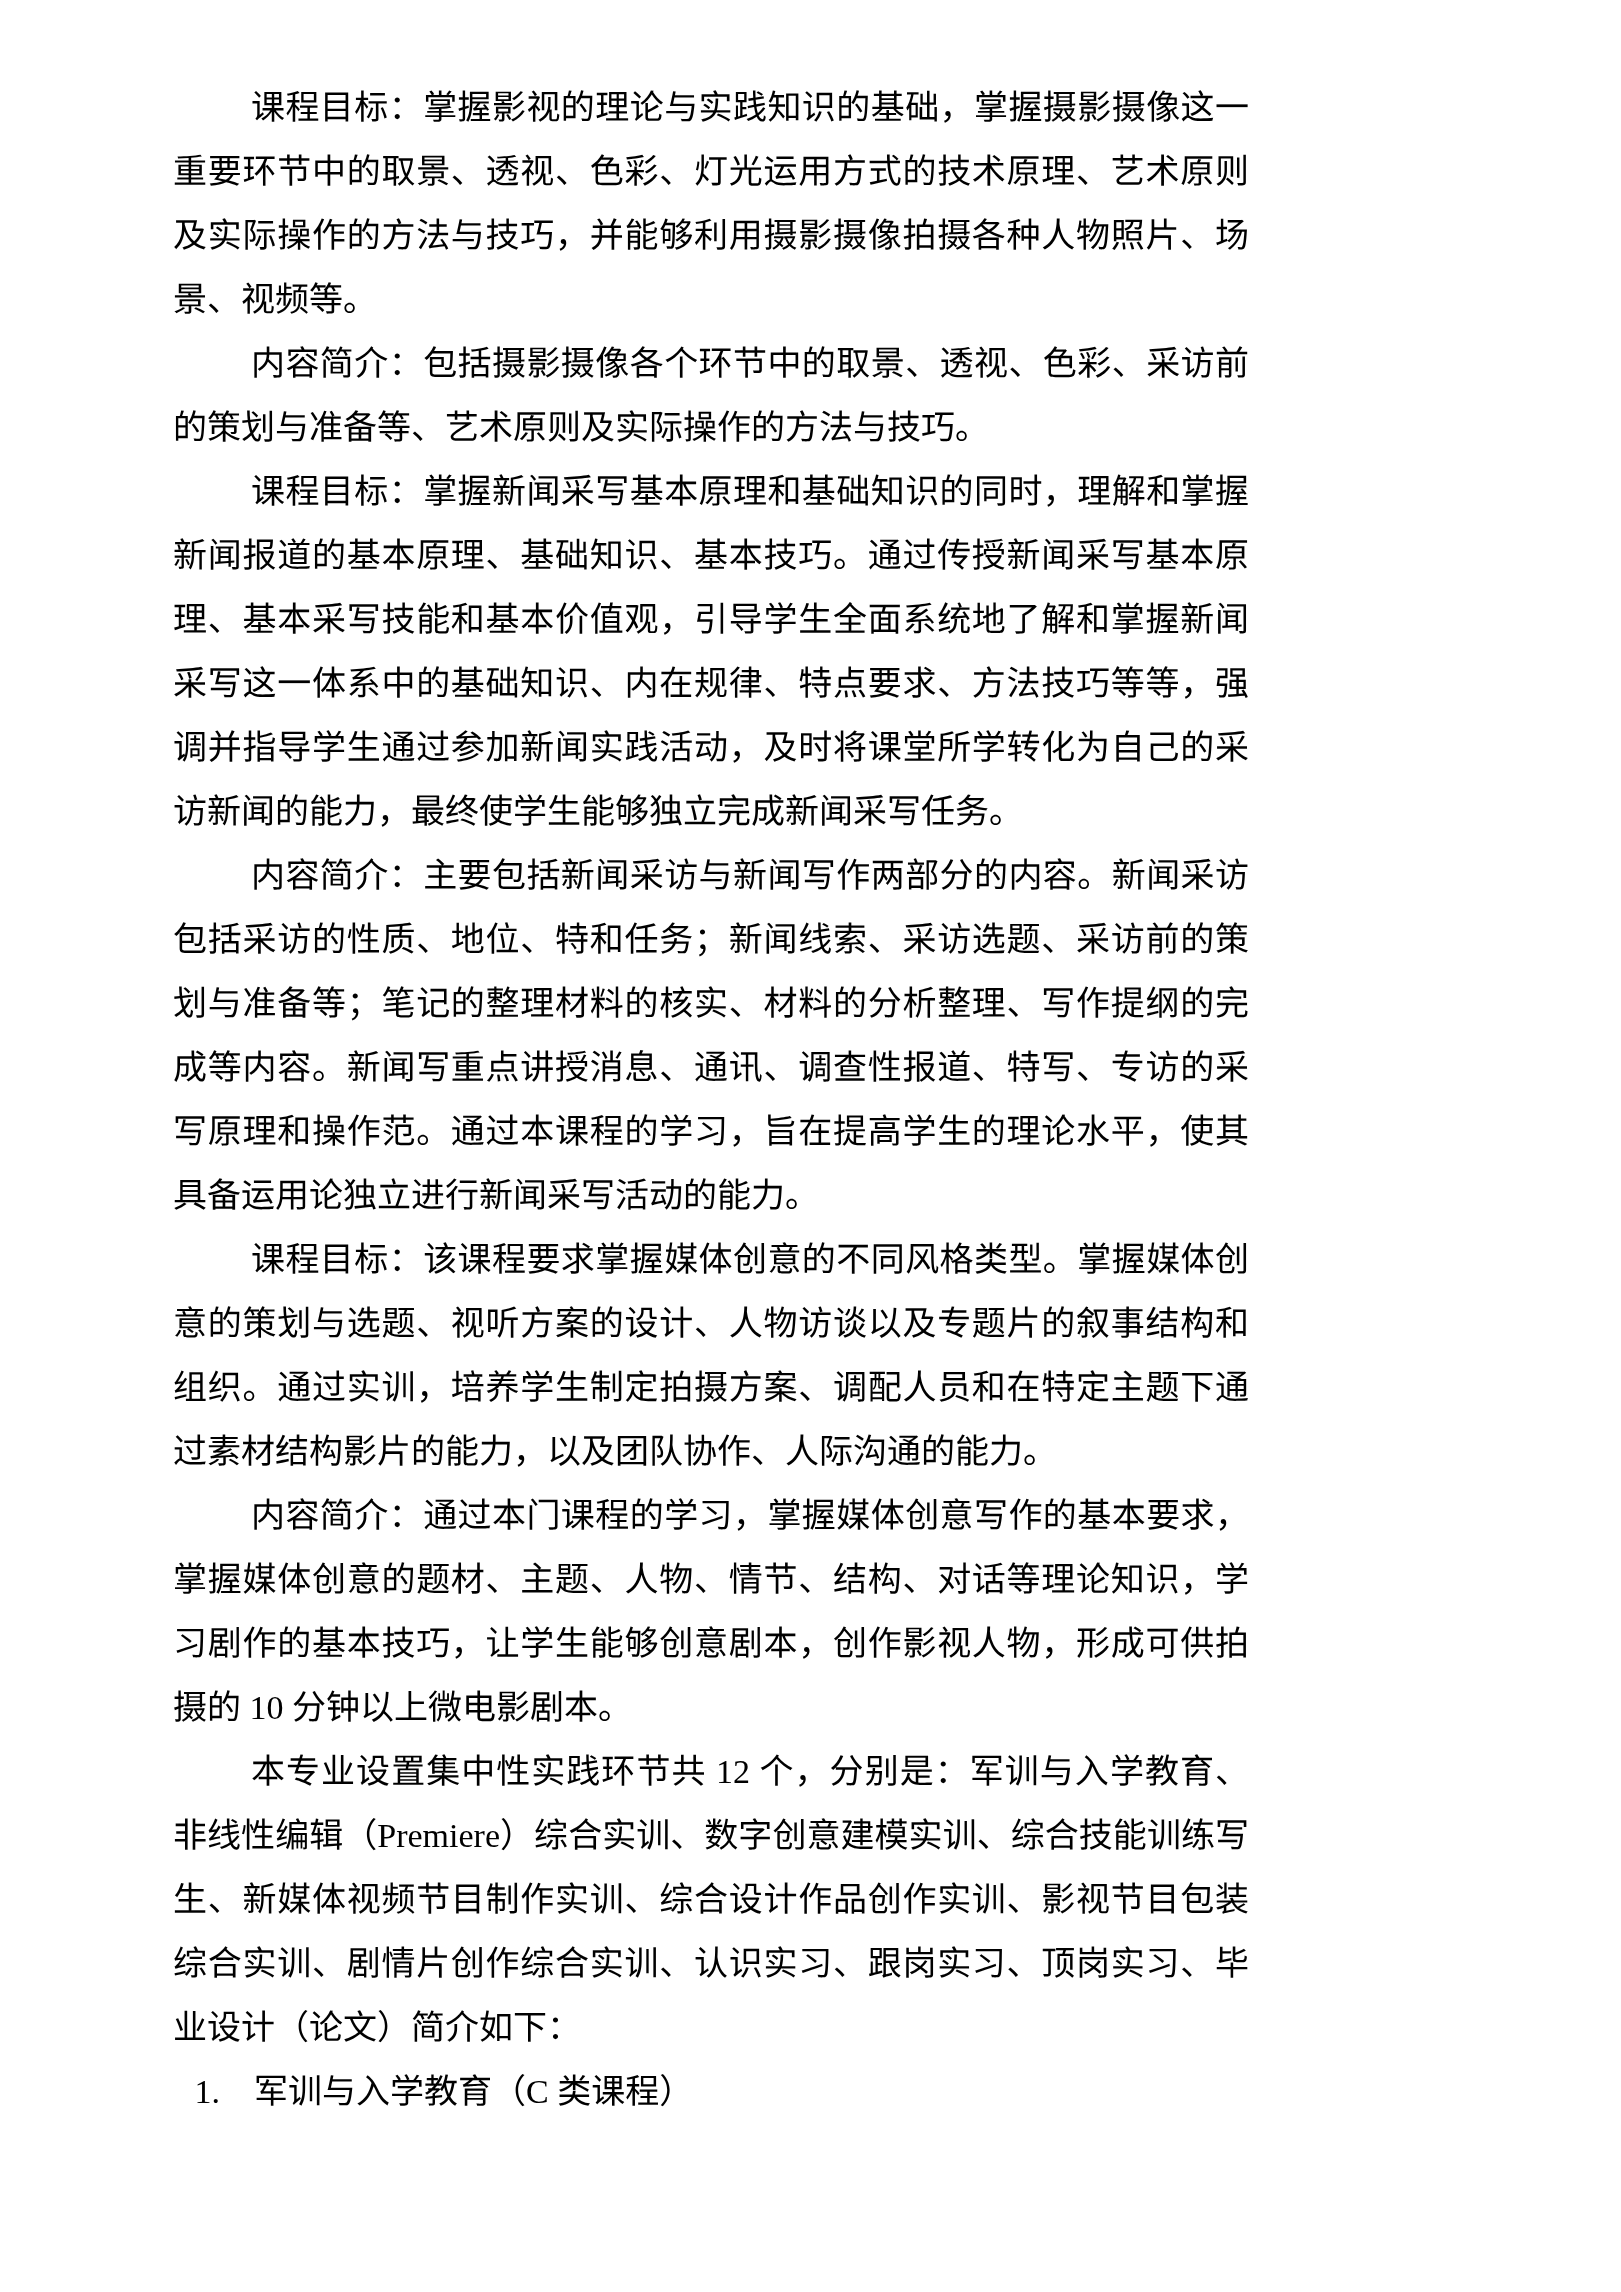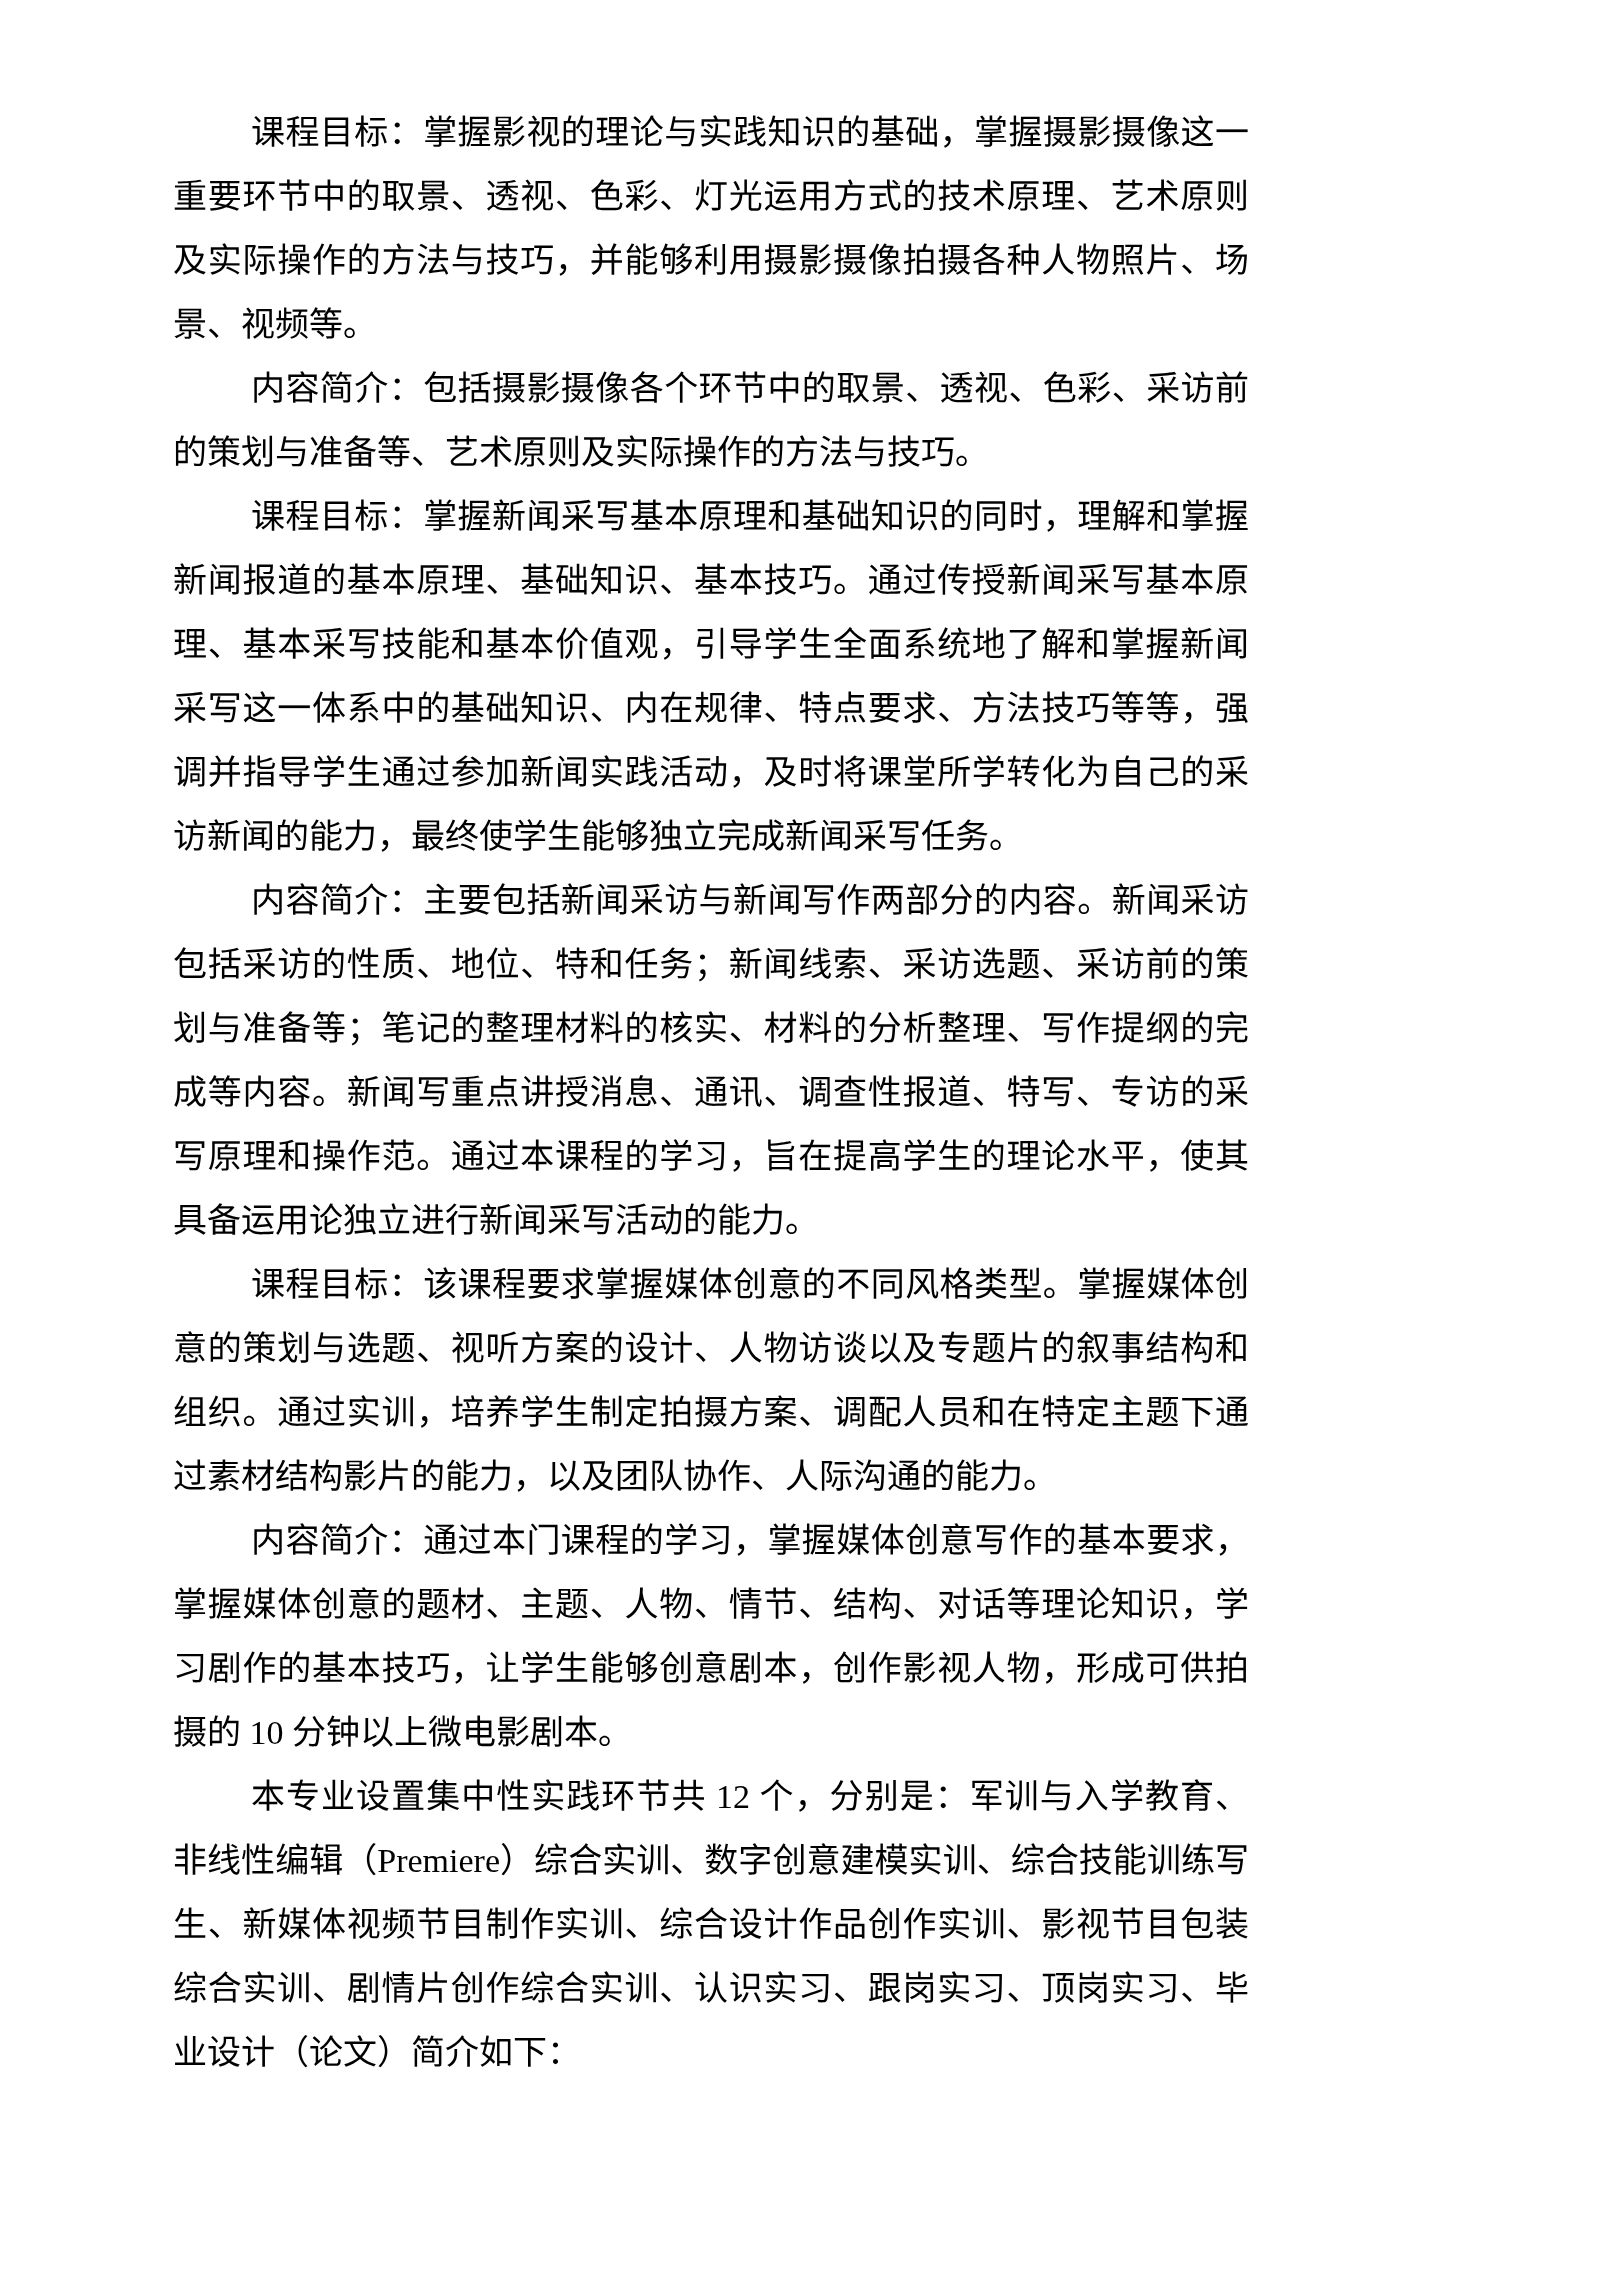--- a/index.html
+++ b/index.html
@@ -13,21 +13,21 @@
     height: 2293px;
     background: #ffffff;
     overflow: hidden;
   }
   .page-content {
     position: absolute;
     top: 0;
     left: 0;
     box-sizing: border-box;
     width: 1387px;
-    padding: 101px 138px 0 173px;
+    padding: 76px 138px 0 173px;
   }
   .page-content p {
     margin: 0;
     padding: 0;
     font-family: "Liberation Serif", "DejaVu Serif", serif;
     font-size: 34px;
     line-height: 64px;
     color: #000000;
     text-align: justify;
     word-break: break-all;
@@ -44,15 +44,16 @@
 
 <div class="page">
   <div class="page-content">
     <p class="indent-body">课程目标：掌握影视的理论与实践知识的基础，掌握摄影摄像这一重要环节中的取景、透视、色彩、灯光运用方式的技术原理、艺术原则及实际操作的方法与技巧，并能够利用摄影摄像拍摄各种人物照片、场景、视频等。</p>
     <p class="indent-body">内容简介：包括摄影摄像各个环节中的取景、透视、色彩、采访前的策划与准备等、艺术原则及实际操作的方法与技巧。</p>
     <p class="indent-body">课程目标：掌握新闻采写基本原理和基础知识的同时，理解和掌握新闻报道的基本原理、基础知识、基本技巧。通过传授新闻采写基本原理、基本采写技能和基本价值观，引导学生全面系统地了解和掌握新闻采写这一体系中的基础知识、内在规律、特点要求、方法技巧等等，强调并指导学生通过参加新闻实践活动，及时将课堂所学转化为自己的采访新闻的能力，最终使学生能够独立完成新闻采写任务。</p>
     <p class="indent-body">内容简介：主要包括新闻采访与新闻写作两部分的内容。新闻采访包括采访的性质、地位、特和任务；新闻线索、采访选题、采访前的策划与准备等；笔记的整理材料的核实、材料的分析整理、写作提纲的完成等内容。新闻写重点讲授消息、通讯、调查性报道、特写、专访的采写原理和操作范。通过本课程的学习，旨在提高学生的理论水平，使其具备运用论独立进行新闻采写活动的能力。</p>
     <p class="indent-body">课程目标：该课程要求掌握媒体创意的不同风格类型。掌握媒体创意的策划与选题、视听方案的设计、人物访谈以及专题片的叙事结构和组织。通过实训，培养学生制定拍摄方案、调配人员和在特定主题下通过素材结构影片的能力，以及团队协作、人际沟通的能力。</p>
     <p class="indent-body">内容简介：通过本门课程的学习，掌握媒体创意写作的基本要求，掌握媒体创意的题材、主题、人物、情节、结构、对话等理论知识，学习剧作的基本技巧，让学生能够创意剧本，创作影视人物，形成可供拍摄的 10 分钟以上微电影剧本。</p>
     <p class="indent-body">本专业设置集中性实践环节共 12 个，分别是：军训与入学教育、非线性编辑（Premiere）综合实训、数字创意建模实训、综合技能训练写生、新媒体视频节目制作实训、综合设计作品创作实训、影视节目包装综合实训、剧情片创作综合实训、认识实习、跟岗实习、顶岗实习、毕业设计（论文）简介如下：</p>
+    <p class="indent-heading">1.　军训与入学教育（C 类课程）</p>
   </div>
 </div>
 
 
 </body></html>

